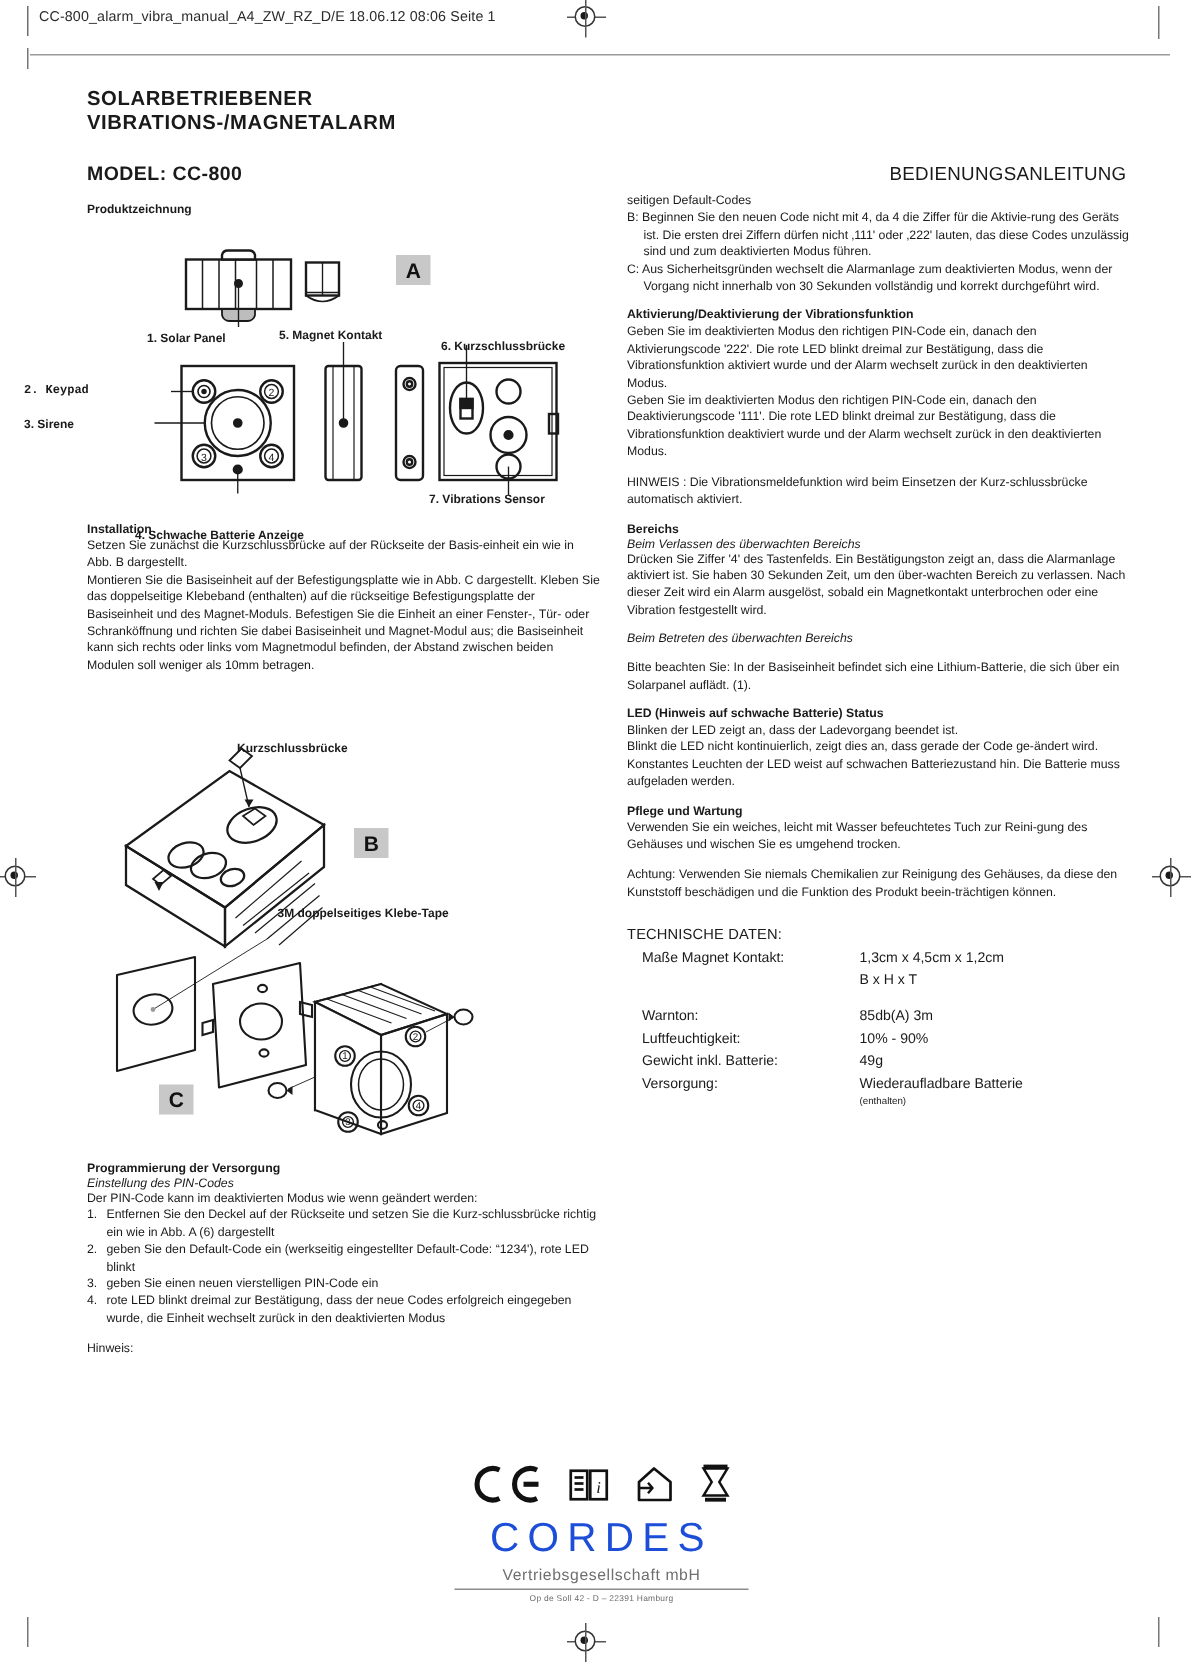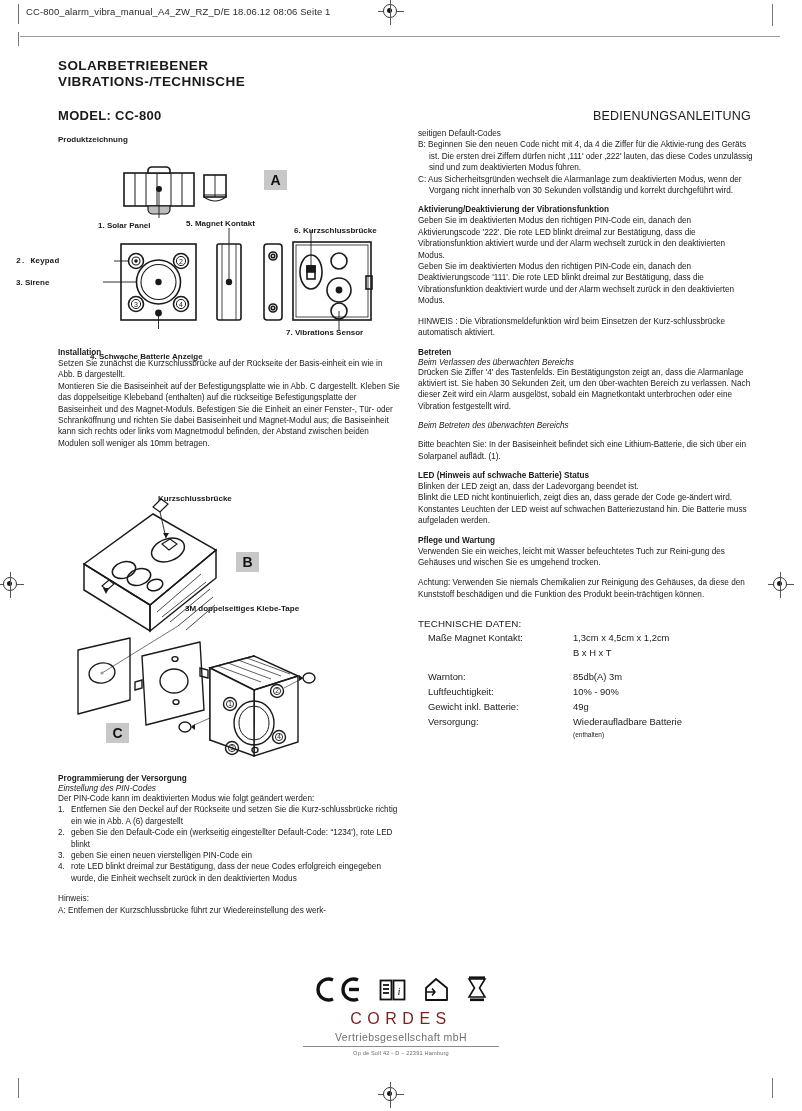--- a/index.html
+++ b/index.html
@@ -63,21 +63,21 @@
   .cap{position:absolute;font-weight:bold;font-size:8px;white-space:nowrap;}
   svg{display:block;overflow:visible;}
 
   .figB{position:absolute;left:58px;top:498px;width:345px;height:160px;}
   .figC{position:absolute;left:58px;top:630px;width:345px;height:160px;}
 
   
   .footer{position:absolute;left:0;top:968px;width:802px;text-align:center;}
   .certs{display:flex;justify-content:center;align-items:flex-end;gap:17px;height:34px;}
   .logo-wrap{margin-top:8px;}
-  .logo-cordes{font-size:16px;letter-spacing:5.5px;color:#7f1d1d;font-weight:400;}
+  .logo-cordes{font-size:27px;letter-spacing:5.5px;color:#1d4ed8;font-weight:400;}
   .logo-sub{font-size:10.5px;letter-spacing:.4px;color:#6f6f6f;margin-top:3px;}
   .logo-line{width:196px;height:1px;background:#8b8b8b;margin:3px auto 0 auto;}
   .logo-addr{font-size:5.6px;color:#6a6a6a;letter-spacing:.2px;margin-top:3px;}
 </style>
 </head>
 <body>
 
 <div class="proof-bar">
   <div class="proof-rule"></div>
   <div class="proof-text">CC-800_alarm_vibra_manual_A4_ZW_RZ_D/E  18.06.12  08:06  Seite 1</div>
@@ -96,21 +96,21 @@
   </div>
 <div class="reg reg-right">
     <div class="ring"></div>
   </div>
 <div class="reg reg-bottom">
     <div class="ring"></div>
   </div>
 
 <div class="h-title" style="left:58px;top:58px;">
   <div>SOLARBETRIEBENER</div>
-  <div>VIBRATIONS-/TECHNISCHE</div>
+  <div>VIBRATIONS-/MAGNETALARM</div>
 </div>
 <div class="h-model" style="left:58px;top:108px;">MODEL: CC-800</div>
 <div class="h-manual" style="left:593px;top:109px;">BEDIENUNGSANLEITUNG</div>
 
 <div style="position:absolute;left:58px;top:135px;font-size:8px;font-weight:bold;">Produktzeichnung</div>
 
 <div class="figA">
   <div class="badge" style="left:206px;top:22px;">A</div>
 
   <svg width="345" height="190" viewBox="0 0 345 190">
@@ -294,46 +294,45 @@
         <text x="219" y="63">2</text>
       <text x="174" y="120">3</text>
         <text x="221" y="109">4</text>
     </g>
   </svg>
 </div>
 
 <div class="col" style="left:58px;top:774px;width:342px;">
   <p class="sec-h">Programmierung der Versorgung</p>
   <p class="sec-i">Einstellung des PIN-Codes</p>
-  <p class="p">Der PIN-Code kann im deaktivierten Modus wie folgt geändert werden:</p>
+  <p class="p">Der PIN-Code kann im deaktivierten Modus wie wenn geändert werden:</p>
   <ol class="nl">
     <li><span class="n">1.</span><span>Entfernen Sie den Deckel auf der Rückseite und setzen Sie die Kurz-schlussbrücke richtig ein wie in Abb. A (6) dargestellt</span></li>
     <li><span class="n">2.</span><span>geben Sie den Default-Code ein (werkseitig eingestellter Default-Code: “1234'), rote LED blinkt</span></li>
     <li><span class="n">3.</span><span>geben Sie einen neuen vierstelligen PIN-Code ein</span></li>
     <li><span class="n">4.</span><span>rote LED blinkt dreimal zur Bestätigung, dass der neue Codes erfolgreich eingegeben wurde, die Einheit wechselt zurück in den deaktivierten Modus</span></li>
   </ol>
   <div class="gap"></div>
   <p class="p">Hinweis:</p>
-  <p class="hang">A: Entfernen der Kurzschlussbrücke führt zur Wiedereinstellung des werk-</p>
 </div>
 
 <div class="col col-right">
   <p class="p">seitigen Default-Codes</p>
   <p class="hang">B: Beginnen Sie den neuen Code nicht mit 4, da 4 die Ziffer für die Aktivie-rung des Geräts ist. Die ersten drei Ziffern dürfen nicht ‚111' oder ‚222' lauten, das diese Codes unzulässig sind und zum deaktivierten Modus führen.</p>
   <p class="hang">C: Aus Sicherheitsgründen wechselt die Alarmanlage zum deaktivierten Modus, wenn der Vorgang nicht innerhalb von 30 Sekunden vollständig und korrekt durchgeführt wird.</p>
 
   <div class="gap"></div>
   <p class="sec-h">Aktivierung/Deaktivierung der Vibrationsfunktion</p>
   <p class="p">Geben Sie im deaktivierten Modus den richtigen PIN-Code ein, danach den Aktivierungscode '222'. Die rote LED blinkt dreimal zur Bestätigung, dass die Vibrationsfunktion aktiviert wurde und der Alarm wechselt zurück in den deaktivierten Modus.</p>
   <p class="p">Geben Sie im deaktivierten Modus den richtigen PIN-Code ein, danach den Deaktivierungscode '111'. Die rote LED blinkt dreimal zur Bestätigung, dass die Vibrationsfunktion deaktiviert wurde und der Alarm wechselt zurück in den deaktivierten Modus.</p>
   <div class="gap"></div>
   <p class="p">HINWEIS : Die Vibrationsmeldefunktion wird beim Einsetzen der Kurz-schlussbrücke automatisch aktiviert.</p>
 
   <div class="gap"></div>
-  <p class="sec-h">Betreten</p>
+  <p class="sec-h">Bereichs</p>
   <p class="sec-i">Beim Verlassen des überwachten Bereichs</p>
   <p class="p">Drücken Sie Ziffer '4' des Tastenfelds. Ein Bestätigungston zeigt an, dass die Alarmanlage aktiviert ist. Sie haben 30 Sekunden Zeit, um den über-wachten Bereich zu verlassen. Nach dieser Zeit wird ein Alarm ausgelöst, sobald ein Magnetkontakt unterbrochen oder eine Vibration festgestellt wird.</p>
   <div class="gap"></div>
   <p class="sec-i">Beim Betreten des überwachten Bereichs</p>
   <div class="gap"></div>
   <p class="p">Bitte beachten Sie: In der Basiseinheit befindet sich eine Lithium-Batterie, die sich über ein Solarpanel auflädt. (1).</p>
 
   <div class="gap"></div>
   <p class="sec-h">LED (Hinweis auf schwache Batterie) Status</p>
   <p class="p">Blinken der LED zeigt an, dass der Ladevorgang beendet ist.</p>

